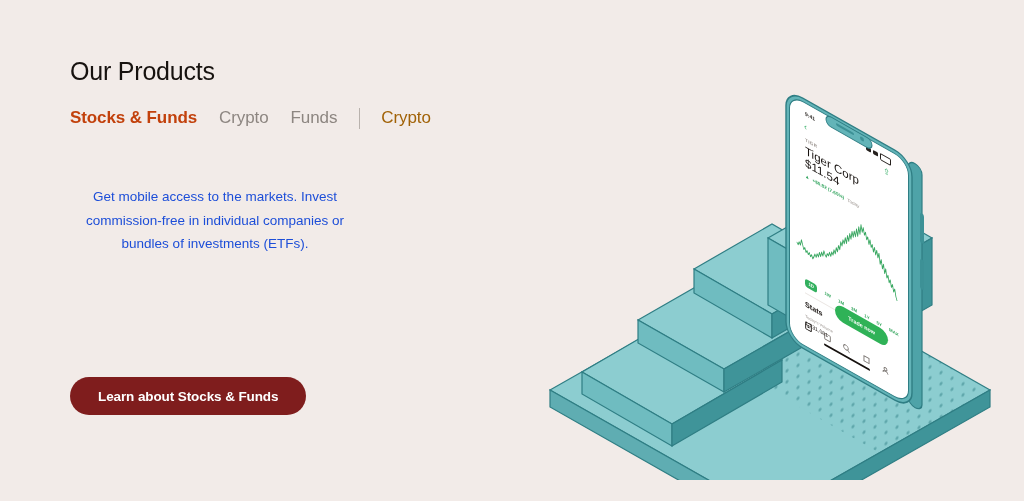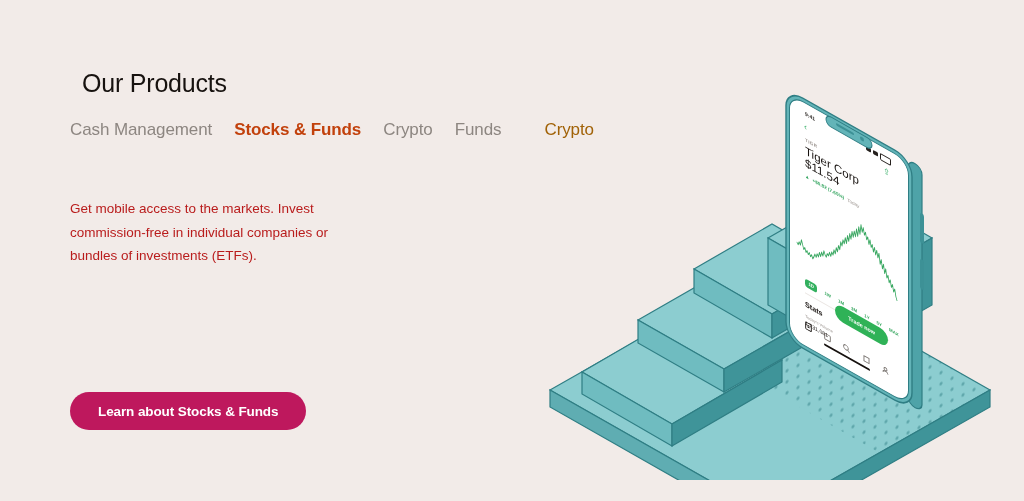--- a/index.html
+++ b/index.html
@@ -27,21 +27,21 @@
     left: 70px;
     top: 56px;
     width: 480px;
   }
 
   .page-title {
     font-size: 25px;
     font-weight: 500;
     color: #17120f;
     letter-spacing: -0.2px;
-    margin: 12px;
+    margin: 0;
     line-height: 1.2;
   }
 
   .tabs {
     display: flex;
     align-items: center;
     margin-top: 22px;
     gap: 0;
   }
   .tab {
@@ -64,34 +64,35 @@
     width: 1px;
     height: 21px;
     background: #b9b2ad;
     margin-right: 21px;
   }
 
   .description {
     margin-top: 56px;
     font-size: 13.5px;
     line-height: 1.75;
-    color: #b91c1c;
+    color: #1d4ed8;
     max-width: 290px;
+    text-align: center;
   }
 
   .cta-button {
     position: absolute;
     left: 70px;
-    top: 392px;
+    top: 377px;
     display: inline-flex;
     align-items: center;
     justify-content: center;
     height: 38px;
     padding: 8px 28px;
-    background: #be185d;
+    background: #7f1d1d;
     color: #ffffff;
     font-size: 13.5px;
     font-weight: 700;
     letter-spacing: -0.1px;
     border: none;
     border-radius: 19px;
     cursor: pointer;
     font-family: "Liberation Sans", sans-serif;
   }
 
@@ -206,21 +207,20 @@
 </head>
 <body>
 
 <div class="page">
 
   <div class="content">
 
     <h1 class="page-title">Our Products</h1>
 
     <div class="tabs">
-      <div class="tab">Cash Management</div>
       <div class="tab active">Stocks &amp; Funds</div>
       <div class="tab">Crypto</div>
       <div class="tab">Funds</div>
       <div class="tab-sep"></div>
       <div class="tab accent">Crypto</div>
     </div>
 
     <p class="description">Get mobile access to the markets. Invest commission-free in individual companies or bundles of investments (ETFs).</p>
 
   </div>

